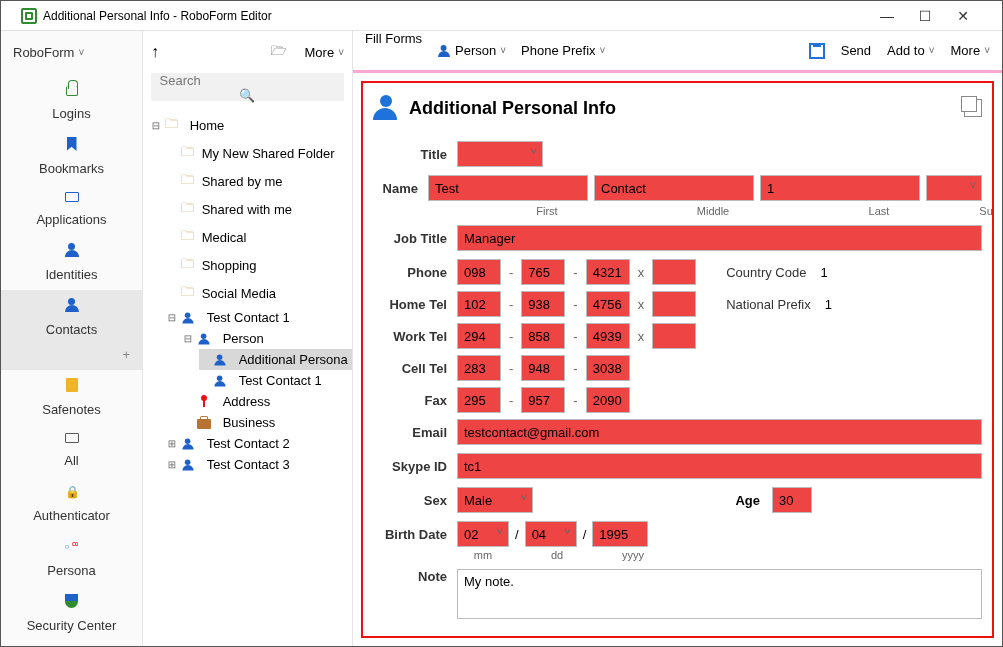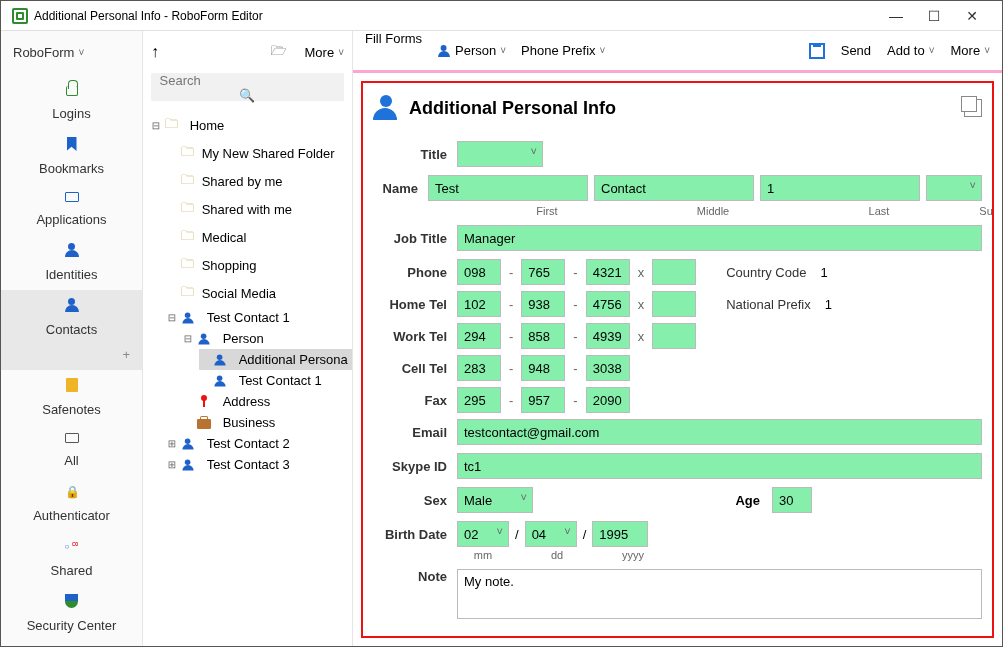--- a/index.html
+++ b/index.html
@@ -1,18 +1,18 @@
 <!DOCTYPE html>
 <html><head>
 <meta charset="utf-8">
 <style>
   * { box-sizing: border-box; margin: 0; padding: 0; font-family: "Segoe UI", Arial, sans-serif; }
   html, body { width: 1003px; height: 647px; overflow: hidden; background:#fff; }
   .window { width:1003px; height:647px; border:1px solid #555; display:flex; flex-direction:column; position:relative; }
-  .titlebar { height:30px; display:flex; align-items:center; padding:0 11px; border-bottom:1px solid #e0e0e0; font-size:12px; }
+  .titlebar { height:30px; display:flex; align-items:center; padding:0 20px; border-bottom:1px solid #e0e0e0; font-size:12px; }
   .titlebar .app-icon { width:16px; height:16px; border:2px solid #2e8b2e; border-radius:2px; margin-right:6px; position:relative;}
   .titlebar .app-icon::before{content:""; position:absolute; left:2px; right:2px; top:2px; bottom:2px; border:2px solid #2e8b2e; border-radius:1px;}
   .winbtns { margin-left:auto; display:flex; gap:24px; padding-right:12px;}
   .winbtn { width:14px; height:14px; display:flex; align-items:center; justify-content:center; font-size:14px; color:#333; cursor:default;}
   .body { flex:1; display:flex; min-height:0; }
   .leftnav { width:142px; background:#fafafa; border-right:1px solid #e5e5e5; display:flex; flex-direction:column; font-size:13px; }
   .leftnav .brand { padding:14px 12px; color:#333; font-size:13px; display:flex; align-items:center; gap:4px;}
   .leftnav .item { display:flex; align-items:center; gap:10px; padding:8px 12px; color:#333; cursor:default;flex-direction:column;}
   .leftnav .item.active { background:#e8e8e8; }
   .leftnav .item .plus { margin-left:auto; color:#888;}
@@ -54,21 +54,21 @@
   .form-frame{border:2px solid #e11; height:100%; padding:12px 10px; overflow:auto; position:relative;}
   .form-header{display:flex; align-items:center; gap:10px; margin-bottom:20px;}
   .form-header h2{font-size:18px; font-weight:600;}
   .bigperson{width:26px;height:26px;}
   .bigperson .h{width:12px;height:12px;border-radius:50%;background:#1e72d9;margin:0 auto;}
   .bigperson .b{width:24px;height:12px;border-radius:12px 12px 0 0;background:#1e72d9;margin-top:1px;}
   .copybtn{margin-left:auto;width:18px;height:18px;border:1.5px solid #888;position:relative;}
   .copybtn::before{content:"";position:absolute;left:-4px;top:-4px;width:14px;height:14px;border:1.5px solid #888;background:#fff;}
   .row{display:flex; align-items:center; margin-bottom:8px; font-size:13px;}
   .row .lbl{width:84px; text-align:right; padding-right:10px; color:#333; font-weight:600;}
-  .row input, .row select, .row .tinput{border:1px solid #bbb; height:26px; padding:2px 6px; font-size:13px; background:#86efac;}
+  .row input, .row select, .row .tinput{border:1px solid #bbb; height:26px; padding:2px 6px; font-size:13px; background:#ef4444;}
   .row .w-full{flex:1; min-width:0;}
   .row .gap{display:flex; gap:6px; align-items:center;}
   .sublabel{font-size:11px; color:#666; text-align:center;}
   .namegrid{display:grid; grid-template-columns:160px 160px 160px 56px; gap:6px;}
   .subgrid{display:grid; grid-template-columns:160px 160px 160px 56px; gap:6px; margin-left:94px; margin-top:-4px; margin-bottom:8px;}
   .phonestack .row{margin-bottom:6px;}
   .phonebox{width:44px !important;}
   .dash{padding:0 2px;color:#666;}
   .rlabel{margin-left:30px; color:#333;}
   .rval{margin-left:14px;}
@@ -136,21 +136,21 @@
           <div class="item">
             <span class="icon inbox"></span>
             <span>All</span>
           </div>
           <div class="item">
             <span class="icon lockA"></span>
             <span>Authenticator</span>
           </div>
           <div class="item">
             <span class="icon share"></span>
-            <span>Shared</span>
+            <span>Persona</span>
           </div>
           <div class="item">
             <span class="icon sc"></span>
             <span>Security Center</span>
           </div>
         </div>
       <div class="spacer"></div>
       <div class="item">
         <span class="icon power"></span>
         <span>Log Out</span>

